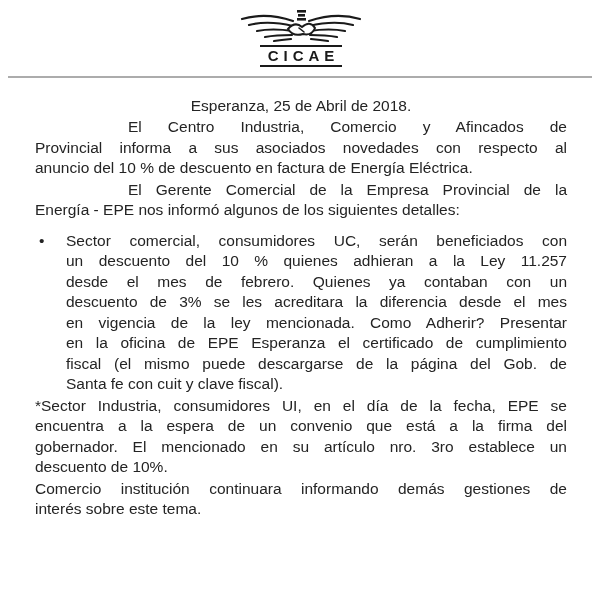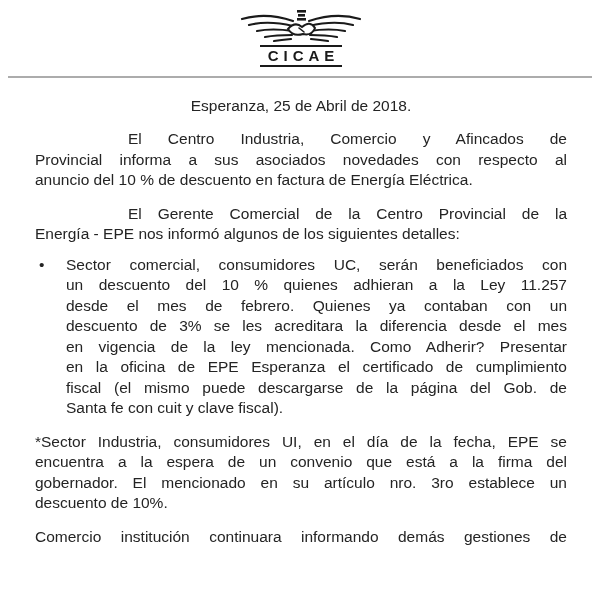--- a/index.html
+++ b/index.html
@@ -35,21 +35,21 @@
     background: #acacac;
     margin: 9px -25px 0 -27px;
   }
   .date-line {
     margin-top: 17px;
     text-align: center;
     font-size: 15.5px;
     line-height: 21px;
   }
   .letter-body { font-size: 15.5px; line-height: 20.5px; }
-  .para { margin-top: 13px; }
+  .para { margin-top: 1px; }
   .para.bullet { margin-top: 10px; display: flex; }
   .bullet-marker { flex: 0 0 27px; width: 27px; padding-left: 4px; }
   .bullet-text { flex: 1; min-width: 0; }
   .line { text-align: justify; text-align-last: justify; }
   .line.last { text-align-last: left; }
   .line.first-indent { padding-left: 93px; }
 </style>
 </head>
 <body>
 
@@ -88,21 +88,21 @@
 
   <div class="date-line">Esperanza, 25 de Abril de 2018.</div>
 
   <main class="letter-body">
       <div class="para body-indent">
         <div class="line first-indent">El Centro Industria, Comercio y Afincados de</div>
         <div class="line">Provincial informa a sus asociados novedades con respecto al</div>
         <div class="line last">anuncio del 10 % de descuento en factura de Energía Eléctrica.</div>
       </div>
       <div class="para body-indent">
-        <div class="line first-indent">El Gerente Comercial de la Centro Provincial de la</div>
+        <div class="line first-indent">El Gerente Comercial de la Empresa Provincial de la</div>
         <div class="line last">Energía - EPE nos informó algunos de los siguientes detalles:</div>
       </div>
       <div class="para bullet">
         <span class="bullet-marker">•</span>
         <div class="bullet-text">
           <div class="line">Sector comercial, consumidores UC, serán beneficiados con</div>
           <div class="line">un descuento del 10 % quienes adhieran a la Ley 11.257</div>
           <div class="line">desde el mes de febrero. Quienes ya contaban con un</div>
           <div class="line">descuento de 3% se les acreditara la diferencia desde el mes</div>
           <div class="line">en vigencia de la ley mencionada. Como Adherir? Presentar</div>
@@ -112,16 +112,17 @@
         </div>
       </div>
       <div class="para body">
         <div class="line">*Sector Industria, consumidores UI, en el día de la fecha, EPE se</div>
         <div class="line">encuentra a la espera de un convenio que está a la firma del</div>
         <div class="line">gobernador. El mencionado en su artículo nro. 3ro establece un</div>
         <div class="line last">descuento de 10%.</div>
       </div>
       <div class="para body">
         <div class="line">Comercio institución continuara informando demás gestiones de</div>
+        <div class="line last">interés sobre este tema.</div>
       </div>
     </main>
 
 </div>
 
 </body></html>

